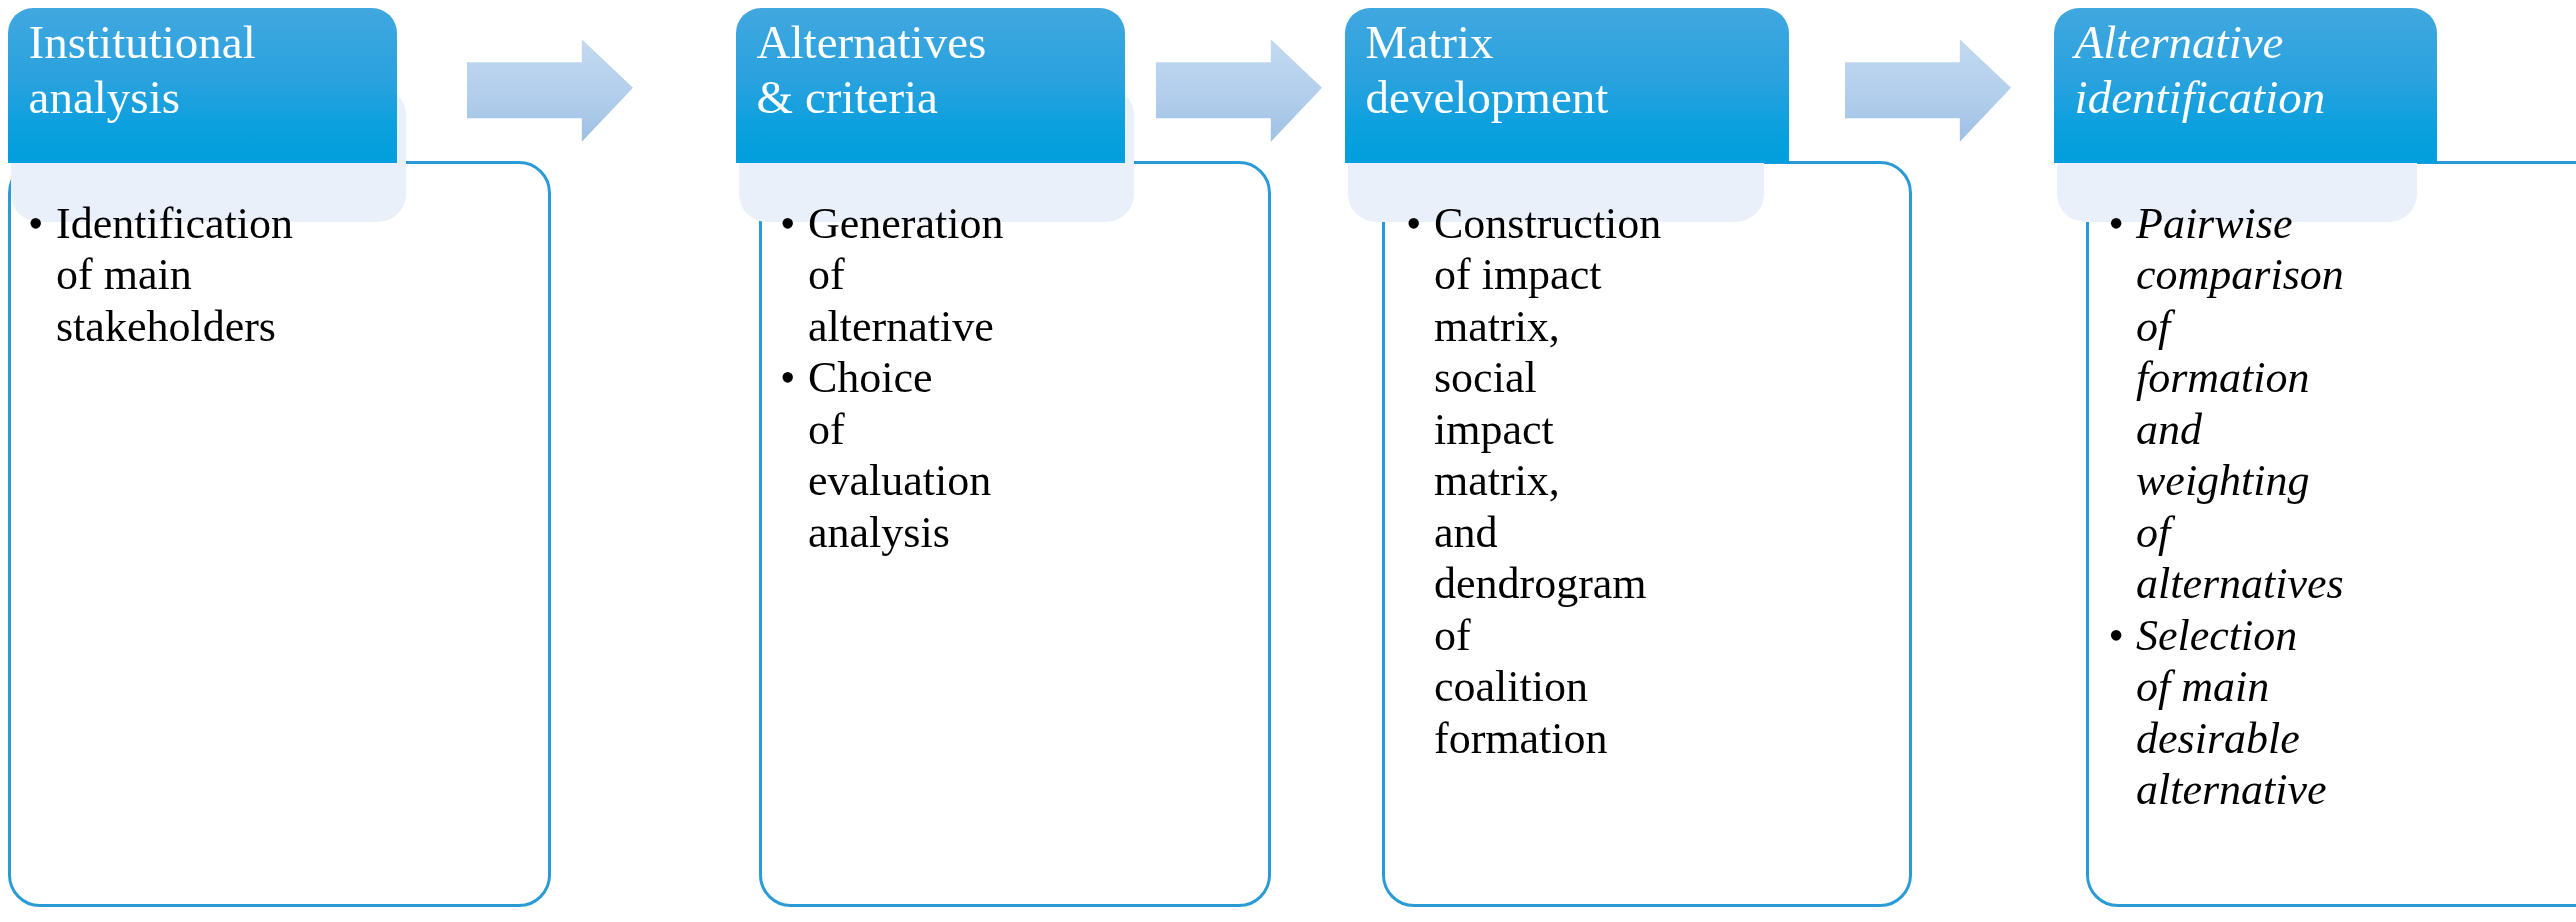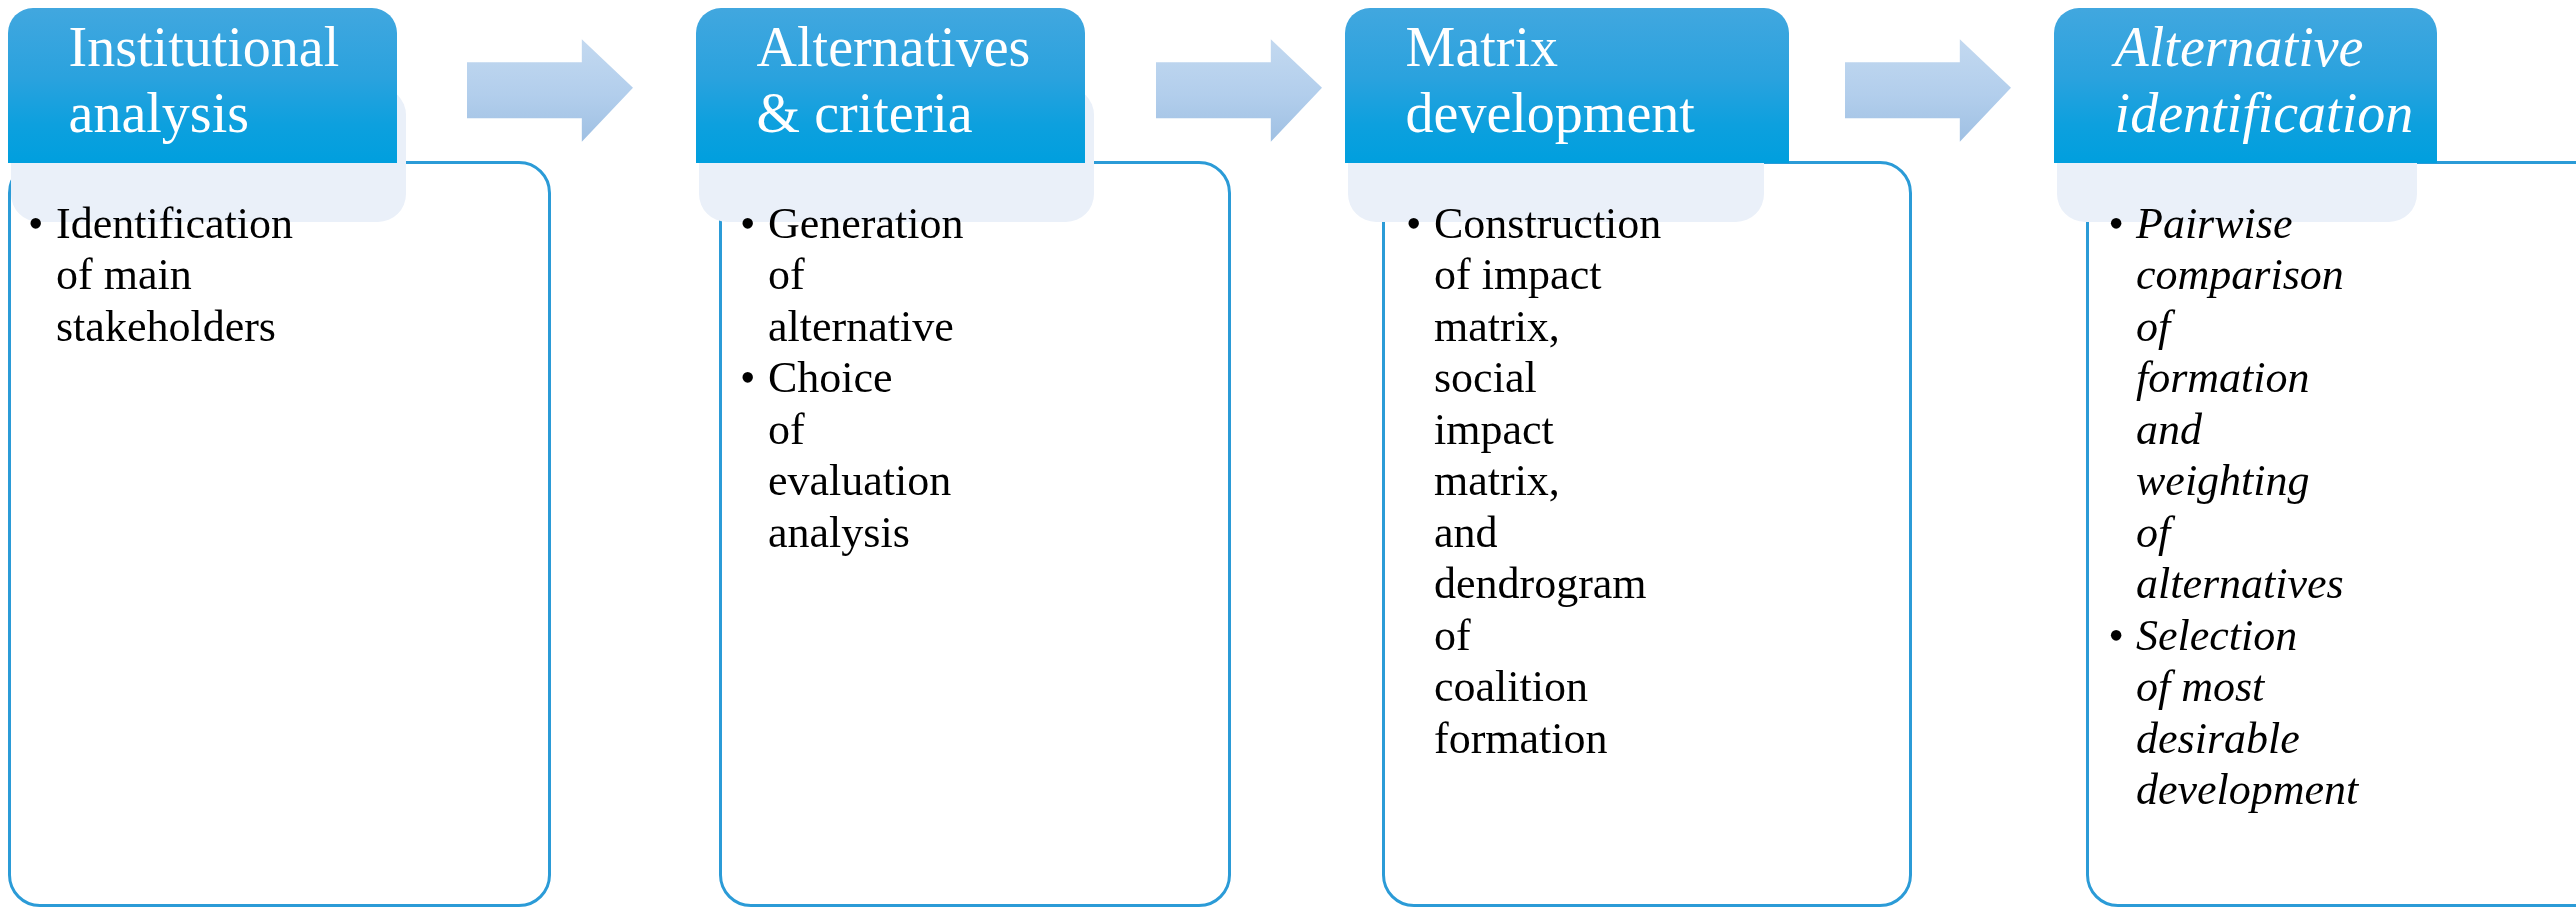--- a/index.html
+++ b/index.html
@@ -49,25 +49,24 @@
     background: linear-gradient(180deg, #41A7DF 0%, #2AA2DE 45%, #0DA0DE 75%, #009FDE 100%);
     box-sizing: border-box;
     overflow: visible;
   }
   .header-title {
     position: absolute;
     left: 21px;
     top: 7px;
     right: 5.5px;
     color: #FFFFFF;
-    font-size: 56px;
+    font-size: 47px;
     line-height: 1.17;
     letter-spacing: 0px;
     white-space: pre-line;
-    margin-left: 40px;
   }
 
   
   .bullets {
     position: absolute;
     color: #000000;
     font-size: 44px;
     line-height: 1.17;
   }
   .bullet-item {
@@ -118,21 +117,21 @@
         <linearGradient id="ag1" x1="0" y1="0" x2="0" y2="1">
           <stop offset="0%" stop-color="#C3D9F0"></stop>
           <stop offset="55%" stop-color="#B2CEEC"></stop>
           <stop offset="100%" stop-color="#9FC0E3"></stop>
         </linearGradient>
       </defs>
       <polygon points="0,33 166,33 166,0 240,70 166,148 166,114 0,114" fill="url(#ag1)"></polygon>
     </svg>
   </div>
 
-  <div class="stage" style="left:688px; width:651px;">
+  <div class="stage" style="left:728px; width:651px;">
     <div class="body-box" style="left:31px; top:161px; width:512px; height:746px;"></div>
     <div class="tint-box" style="left:11px; top:87px; width:395px; height:135px;"></div>
     <div class="header-box" style="left:7.6px; top:8.3px; width:389px; height:155px;">
       <div class="header-title">Alternatives
 &amp; criteria</div>
     </div>
     <div class="bullets" style="left:52px; top:198px; width:191px;">
       <div class="bullet-item">
         <span class="bullet-dot">•</span>
         <span class="bullet-text">Generation of alternative</span>
@@ -192,19 +191,19 @@
       <div class="header-title">Alternative
 identification</div>
     </div>
     <div class="bullets" style="left:62px; top:198px; width:198px;">
       <div class="bullet-item">
         <span class="bullet-dot">•</span>
         <span class="bullet-text">Pairwise comparison of formation and weighting of alternatives</span>
       </div>
       <div class="bullet-item">
         <span class="bullet-dot">•</span>
-        <span class="bullet-text">Selection of most desirable development</span>
+        <span class="bullet-text">Selection of main desirable alternative</span>
       </div>
     </div>
   </div>
 
 </div>
 
 
 </body></html>

